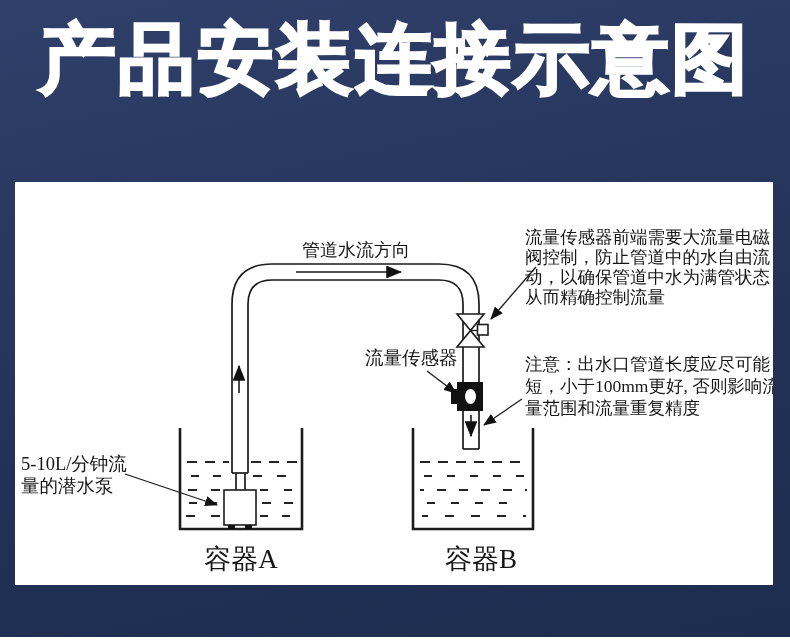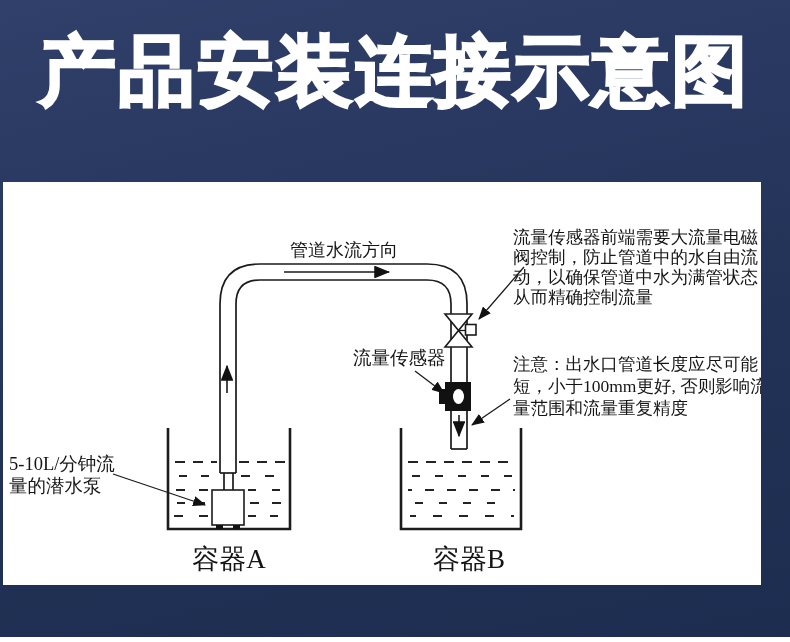--- a/index.html
+++ b/index.html
@@ -2,29 +2,29 @@
 <html><head>
 <meta charset="utf-8">
 <style>
   html,body{margin:0;padding:0;background:#16254a;}
   .stage{
     position:relative;width:790px;height:642px;overflow:hidden;
     background:linear-gradient(168deg,#31406a 0%,#283860 30%,#223256 60%,#1d2d50 100%);
     font-family:"Liberation Sans","DejaVu Sans",sans-serif;
   }
   .title{
-    position:absolute;top:28px;left:0;width:100%;
+    position:absolute;top:16px;left:0;width:100%;
     text-align:center;color:#ffffff;
     font-size:76px;font-weight:bold;line-height:1.12;
     letter-spacing:3px;white-space:nowrap;
     -webkit-text-stroke:2.6px #ffffff;
     font-family:"Liberation Sans","DejaVu Sans",sans-serif;
   }
   .panel{
-    position:absolute;left:3px;top:182px;width:758px;height:403px;
+    position:absolute;left:15px;top:182px;width:758px;height:403px;
     background:#ffffff;
   }
   .panel svg{display:block;width:758px;height:403px;}
   .bottom-strip{
     position:absolute;left:0;bottom:0;width:100%;height:5px;background:#ffffff;
   }
   
   .pipe{fill:none;stroke:#1b1b1b;stroke-width:1.7;}
   .wall{fill:none;stroke:#1b1b1b;stroke-width:2.6;}
   .thin{fill:none;stroke:#1b1b1b;stroke-width:1.3;}

